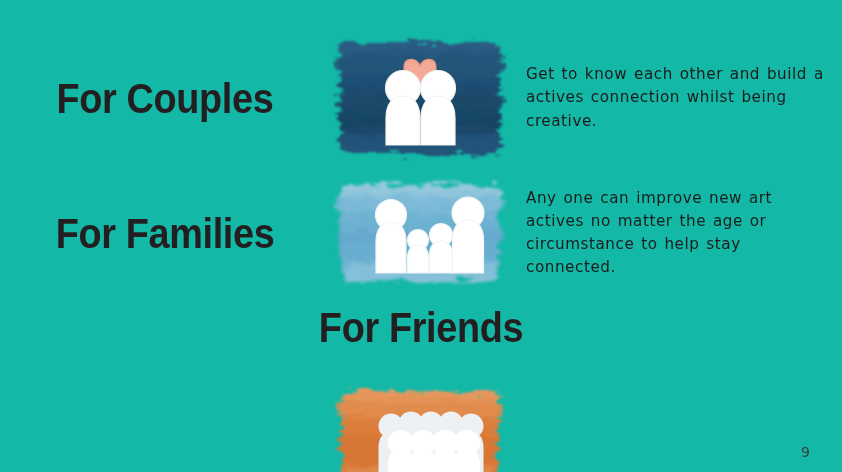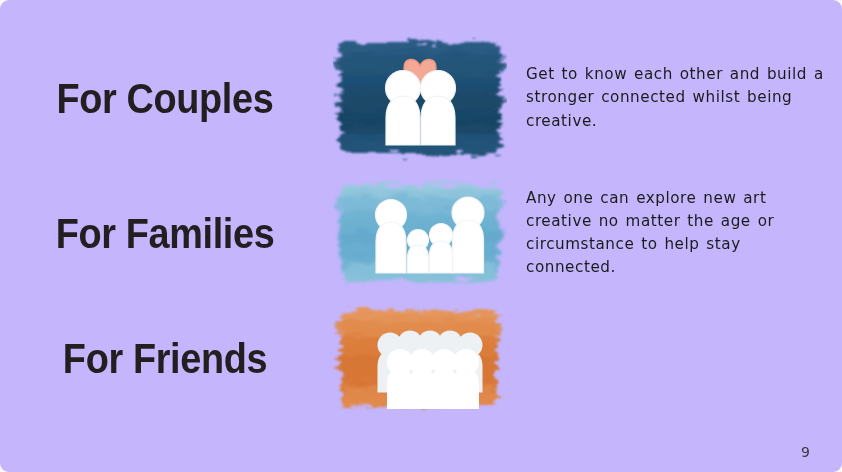--- a/index.html
+++ b/index.html
@@ -10,35 +10,34 @@
     width: 842px;
     height: 472px;
     background: #f8f8f6;
     font-family: "Liberation Sans", sans-serif;
     overflow: hidden;
     position: relative;
   }
   .slide {
     position: absolute;
     inset: 0;
-    background: #c4b5fd;
-    border-radius: 9px;
+    background: #14b8a6;
   }
 
   
   .row {
     position: absolute;
     left: 0;
     width: 842px;
     display: flex;
     align-items: center;
   }
   .row-couples  { top: 24px;  height: 148px; }
   .row-families { top: 164px; height: 138px; }
-  .row-friends  { top: 294px; height: 128px; }
+  .row-friends  { top: 306px; height: 128px; flex-direction: column; }
 
   
   .heading {
     width: 330px;
     text-align: center;
     font-family: "Liberation Sans Narrow", "Liberation Sans", sans-serif;
     font-size: 43px;
     font-weight: 700;
     color: #231f20;
     letter-spacing: -0.4px;
@@ -147,21 +146,21 @@
           </g>
 
           <g fill="#ffffff" stroke="#eef2f4" stroke-width="1.2">
             <circle cx="105" cy="58" r="17.5"></circle>
             <path d="M105 66 c -12 0 -17 10 -17 22 l 0 27 l 34 0 l 0 -27 c 0 -12 -5 -22 -17 -22 Z"></path>
           </g>
         </svg>
       </div>
     </div>
 
-    <div class="body-copy">Get to know each other and build a stronger connected whilst being creative.</div>
+    <div class="body-copy">Get to know each other and build a actives connection whilst being creative.</div>
   </div>
 
   <div class="row row-families">
 
     <div class="heading">For Families</div>
 
     <div class="swatch sw-families">
       <div class="brush" style="height:116px">
         <svg viewBox="0 0 174 116" preserveAspectRatio="none" aria-hidden="true">
           <defs>
@@ -198,21 +197,21 @@
             <circle cx="108" cy="60" r="11.5"></circle>
             <path d="M108 66 c -8 0 -11.5 6.5 -11.5 14 l 0 18 l 23 0 l 0 -18 c 0 -7.5 -3.5 -14 -11.5 -14 Z"></path>
 
             <circle cx="135" cy="38" r="16"></circle>
             <path d="M135 45 c -11 0 -15.5 9 -15.5 20 l 0 33 l 31 0 l 0 -33 c 0 -11 -4.5 -20 -15.5 -20 Z"></path>
           </g>
         </svg>
       </div>
     </div>
 
-    <div class="body-copy">Any one can explore new art creative no matter the age or circumstance to help stay connected.</div>
+    <div class="body-copy">Any one can improve new art actives no matter the age or circumstance to help stay connected.</div>
   </div>
 
   <div class="row row-friends">
 
     <div class="heading">For Friends</div>
 
     <div class="swatch sw-friends">
       <div class="brush" style="height:116px">
         <svg viewBox="0 0 174 116" preserveAspectRatio="none" aria-hidden="true">
           <defs>

